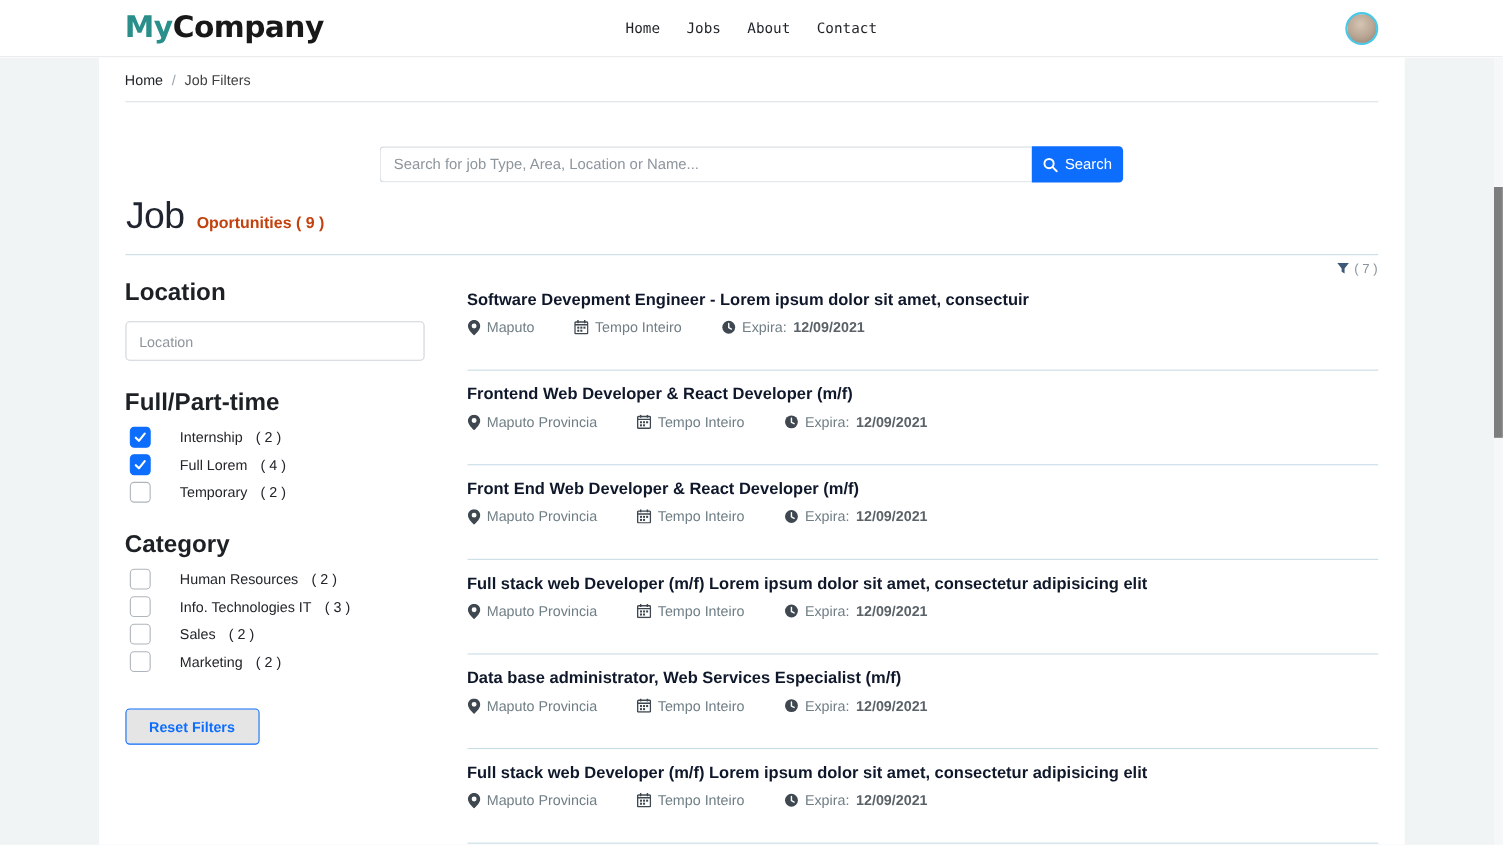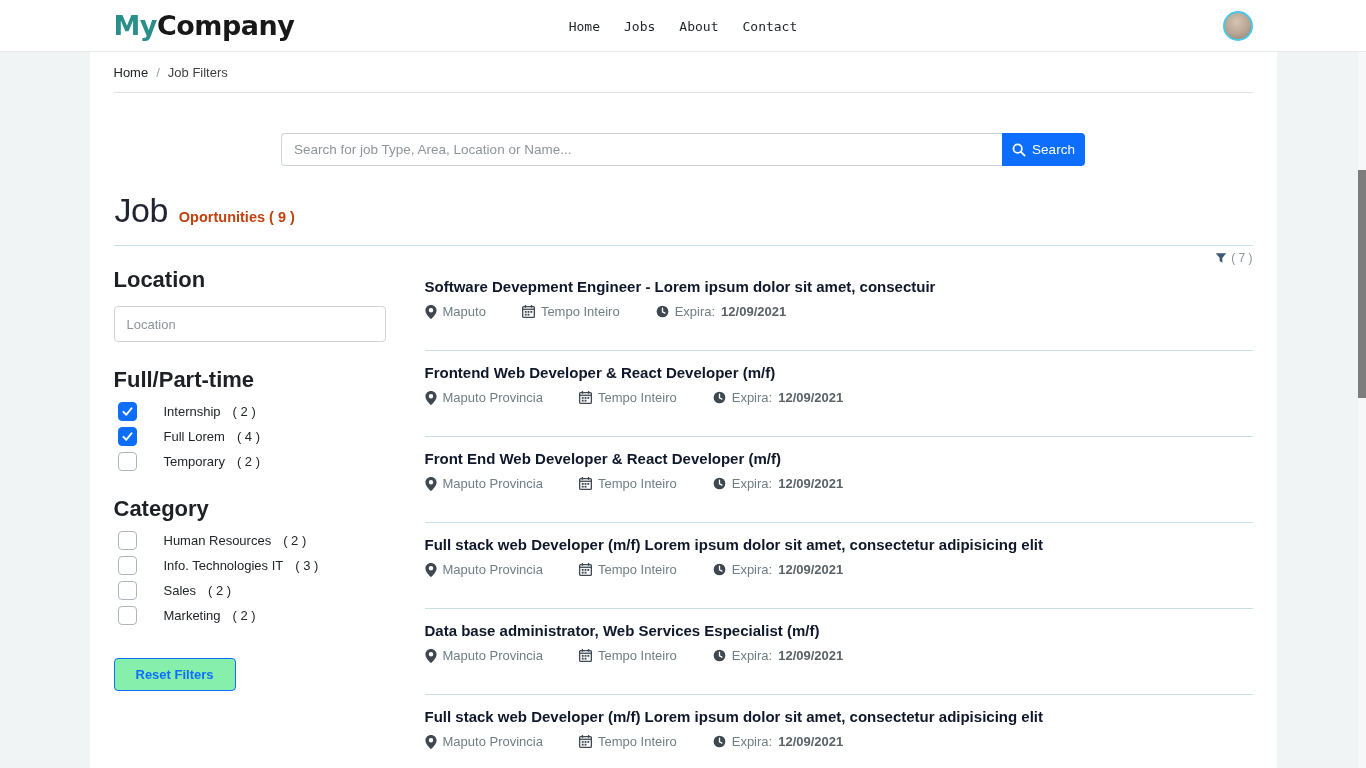--- a/index.html
+++ b/index.html
@@ -27,32 +27,32 @@
   .page { width:1187px; margin:0 auto; background:#fff; height:716px; padding:0 24px; }
 
   .breadcrumb { display:flex; align-items:center; gap:8px; font-size:13px;
                 padding:13px 0 12px; border-bottom:1px solid #dde1e4; }
   .breadcrumb .bc-home { color:#212529; cursor:pointer; }
   .breadcrumb .bc-sep  { color:#98a2aa; }
   .breadcrumb .bc-cur  { color:#404040; }
 
   
   .search-row { display:flex; justify-content:center; margin-top:40px; }
-  .search-group { display:flex; width:804px; }
+  .search-group { display:flex; width:676px; }
   .search-input { flex:1; height:33px; border:1px solid #ced4da; border-right:none;
                   border-radius:4px 0 0 4px; padding:0 12px; font-size:13.5px; color:#212529;
                   font-family:"Liberation Sans", sans-serif; outline:none; }
   .search-input::placeholder { color:#8d959d; }
   .search-btn { width:83px; height:33px; background:#0d6efd; color:#fff; border:none;
                 border-radius:0 4px 4px 0; font-size:13.5px; cursor:pointer;
                 display:flex; align-items:center; justify-content:center; gap:6px;
                 font-family:"Liberation Sans", sans-serif; }
 
   
-  .title-row { display:flex; align-items:baseline; margin-top:25px; padding-left:1px; }
+  .title-row { display:flex; align-items:baseline; margin-top:11px; padding-left:1px; }
   .title-main { font-size:34px; color:#1f2430; font-weight:400; letter-spacing:-0.5px; }
   .title-sub  { font-size:14.5px; font-weight:bold; color:#c2410c; margin-left:11px; }
 
   
   .results { margin-top:15px; border-top:1px solid #c9dde6; }
   .filter-indicator { display:flex; justify-content:flex-end; align-items:center;
                       gap:4px; padding-top:5px; height:19px; }
   .filter-indicator .fcount { font-size:12px; color:#8a949c; }
 
   .columns { display:flex; }
@@ -69,21 +69,21 @@
   .opt-list { margin-top:9px; }
   .opt-row { display:flex; align-items:center; margin:5px 0 6px 4px; height:19px; }
   .checkbox { width:19px; height:19px; border:1px solid #aeb5bc; border-radius:4px;
               background:#fff; flex:none; cursor:pointer; display:flex;
               align-items:center; justify-content:center; }
   .checkbox svg { display:none; }
   .checkbox.checked { background:#0d6efd; border-color:#0d6efd; }
   .checkbox.checked svg { display:block; }
   .opt-label { font-size:13px; color:#212529; margin-left:15px;padding-left:12px; }
   .opt-count { font-size:13px; color:#212529; margin-left:12px; }
-  .reset-btn { margin-top:27px; background:#86efac; border:1px solid #0d6efd; color:#0d6efd;
+  .reset-btn { margin-top:27px; background:#e5e5e5; border:1px solid #0d6efd; color:#0d6efd;
                font-weight:bold; font-size:13px; border-radius:4px; padding:8px 21px;
                cursor:pointer; font-family:"Liberation Sans", sans-serif; }
 
   
   .job-item { padding:13px 0 31px; border-bottom:1px solid #c9dde6; }
   .job-title { font-size:15px; font-weight:bold; color:#0f172a; cursor:pointer; }
   .job-meta { display:flex; align-items:center; gap:36px; margin-top:9px;
               font-size:13px; color:#6f7e85; }
   .meta-item { display:flex; align-items:center; gap:6px; }
   .meta-item svg { flex:none; }

